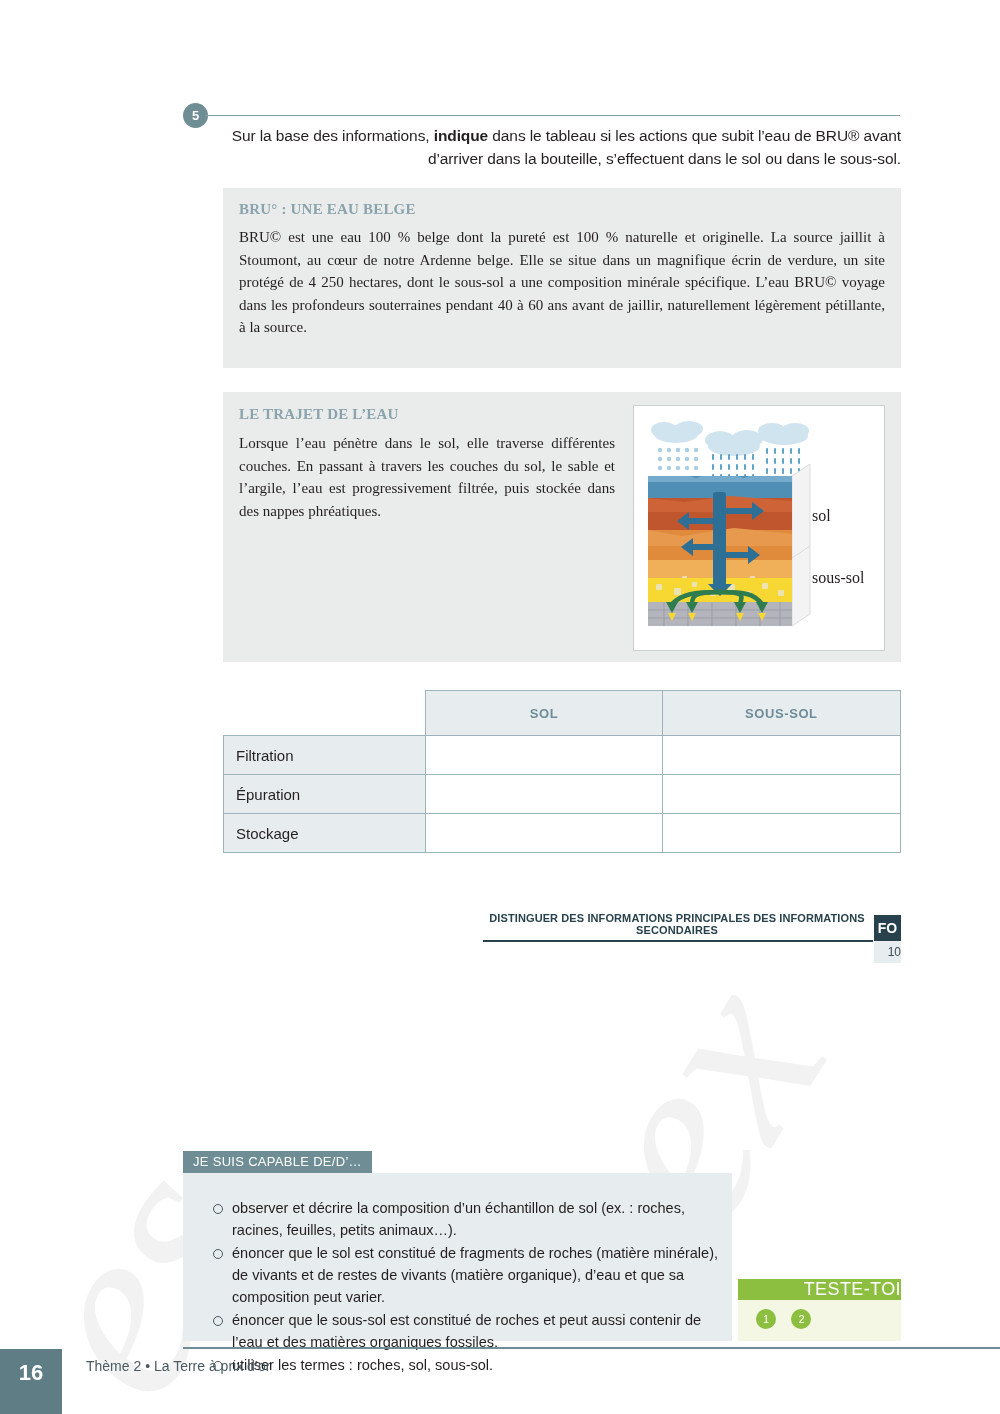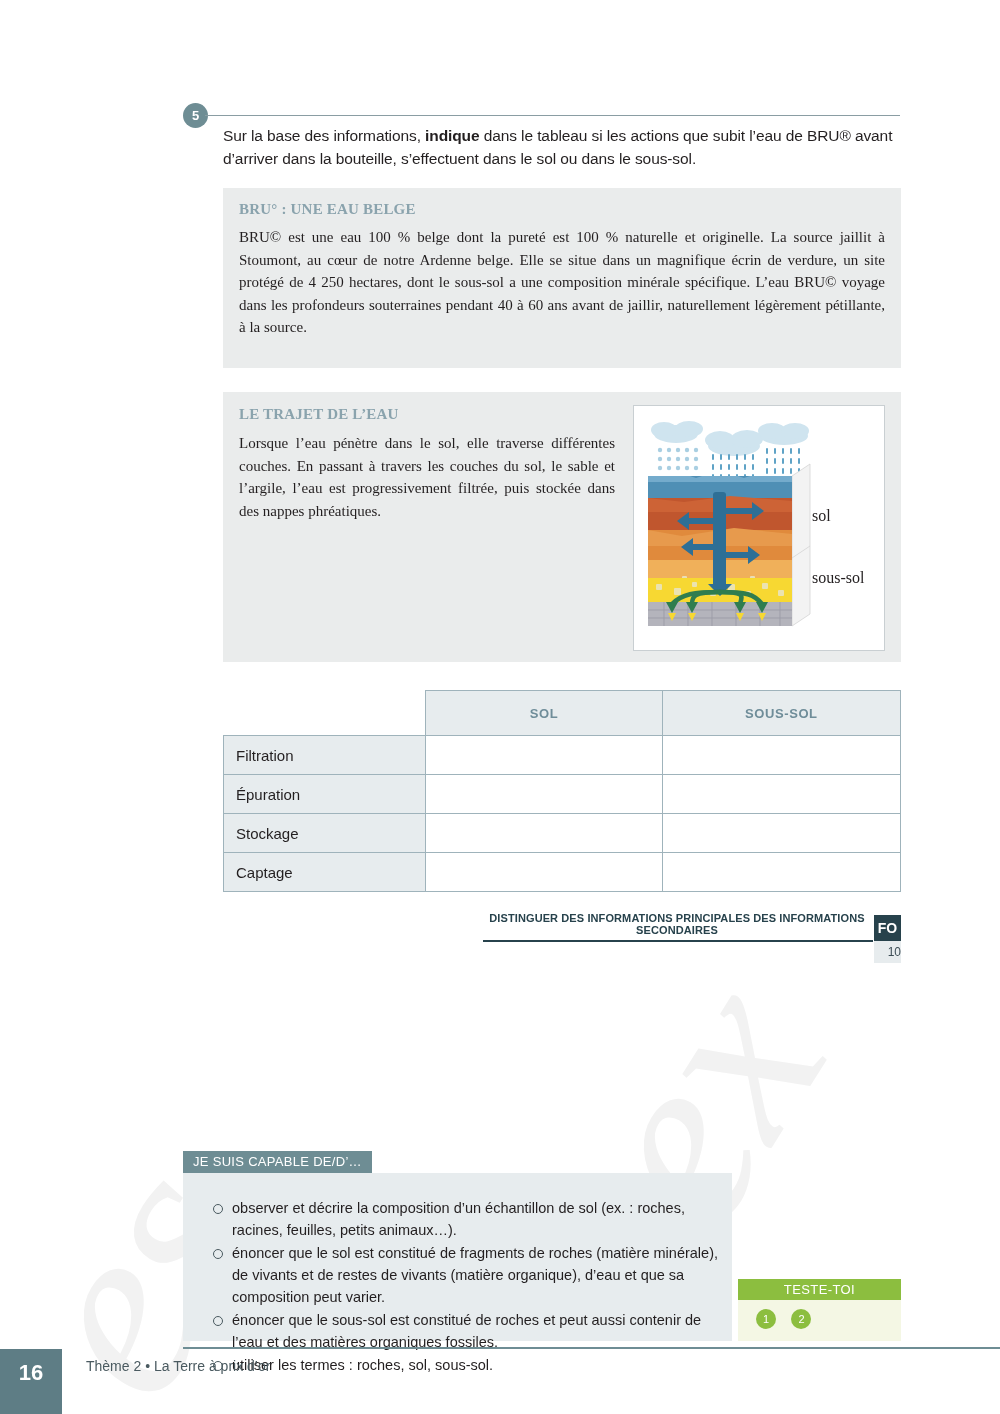--- a/index.html
+++ b/index.html
@@ -69,20 +69,21 @@
     background: #8a9da3;
   }
   .ex-text {
     position: absolute;
     left: 223px; top: 124px;
     width: 678px;
     font-size: 15.5px;
     line-height: 23px;
     letter-spacing: -0.1px;
     color: #231f20;
+    text-align: right;
   }
   .ex-text b { font-weight: bold; }
 
   
   .doc-box {
     position: absolute;
     background: #eaecec;
     font-family: Liberation Serif, serif;
   }
   .doc-title {
@@ -254,23 +255,23 @@
   .teste {
     position: absolute;
     left: 738px; top: 1279px;
     width: 163px; height: 62px;
     background: #f4f7e4;
   }
   .teste-head {
     width: 163px; height: 21px;
     background: #8cbe3f;
     color: #ffffff;
-    font-size: 13px;
+    font-size: 18px;
     letter-spacing: 0.4px;
-    text-align: center;
+    text-align: right;
     line-height: 21px;
   }
   .teste-dots { padding: 9px 0 0 6px; margin-left: 12px; }
   .teste-dot {
     display: inline-block;
     width: 20px; height: 20px;
     border-radius: 50%;
     background: #8cbe3f;
     color: #ffffff;
     font-size: 11px;
@@ -520,25 +521,20 @@
       <tr>
         <th>Épuration</th>
         <td></td>
         <td></td>
       </tr>
       <tr>
         <th>Stockage</th>
         <td></td>
         <td></td>
       </tr>
-      <tr>
-        <th>Captage</th>
-        <td></td>
-        <td></td>
-      </tr>
     </tbody>
   </table>
 
   <div class="comp">
     <div class="comp-text">DISTINGUER DES INFORMATIONS PRINCIPALES DES INFORMATIONS SECONDAIRES</div>
     <div class="comp-line"></div>
     <div class="comp-code">FO</div>
     <div class="comp-page">10</div>
   </div>
 

